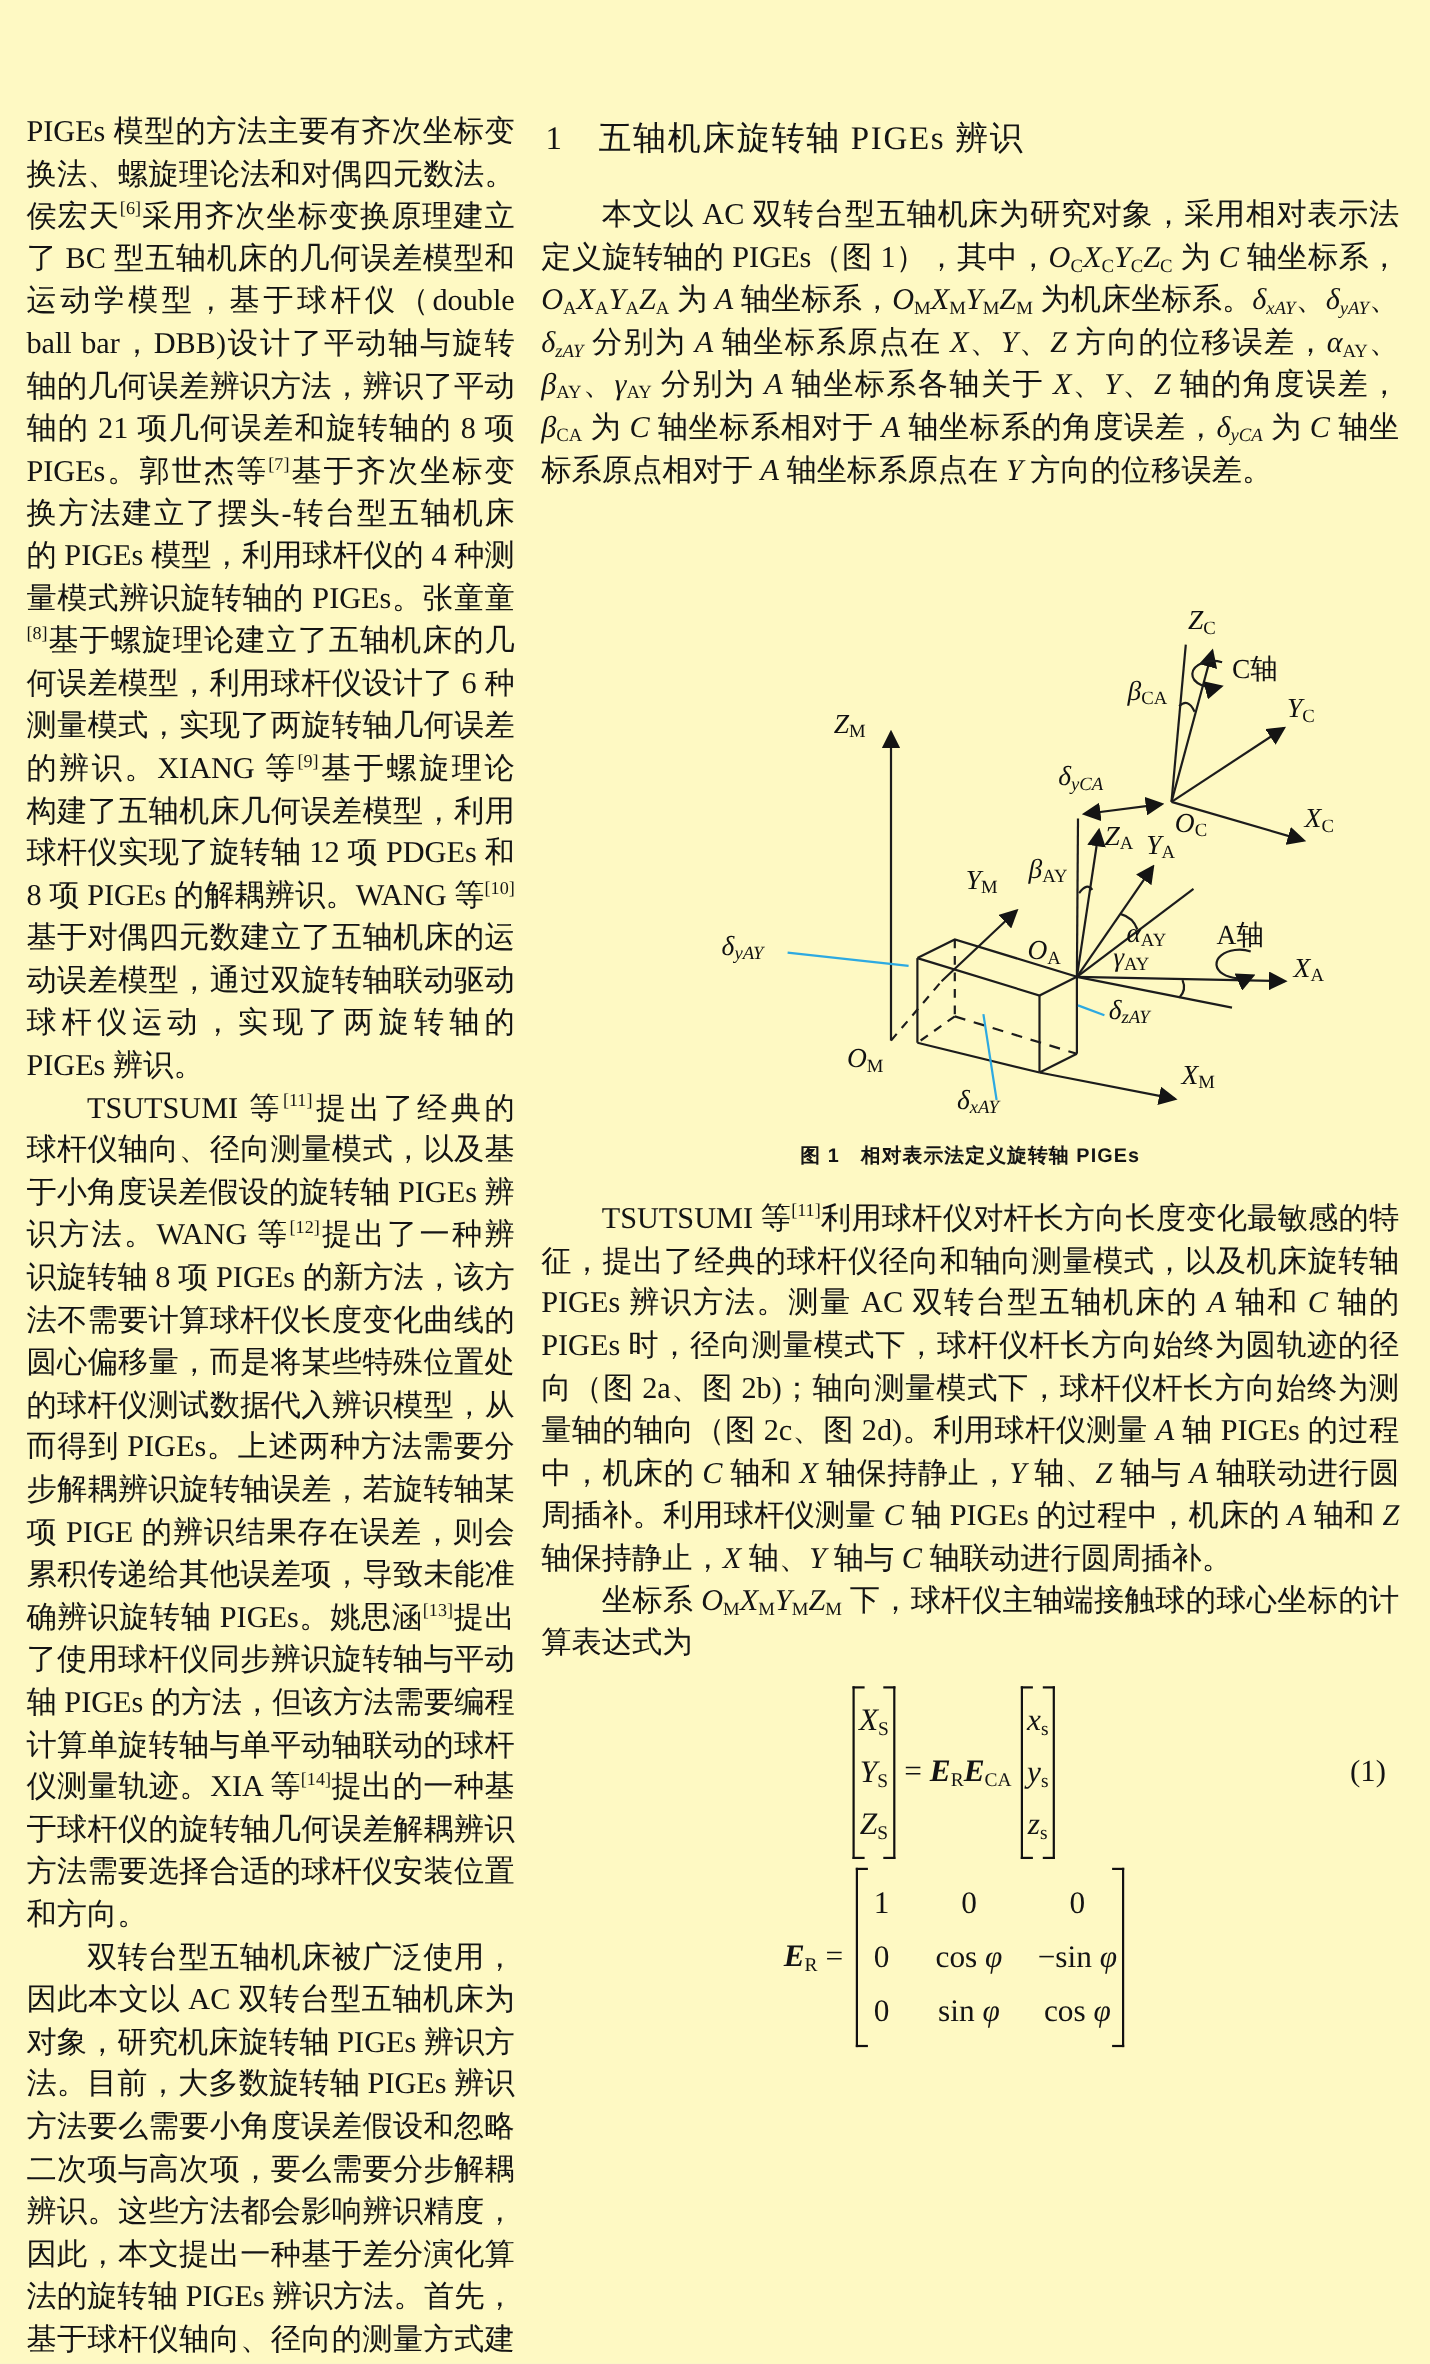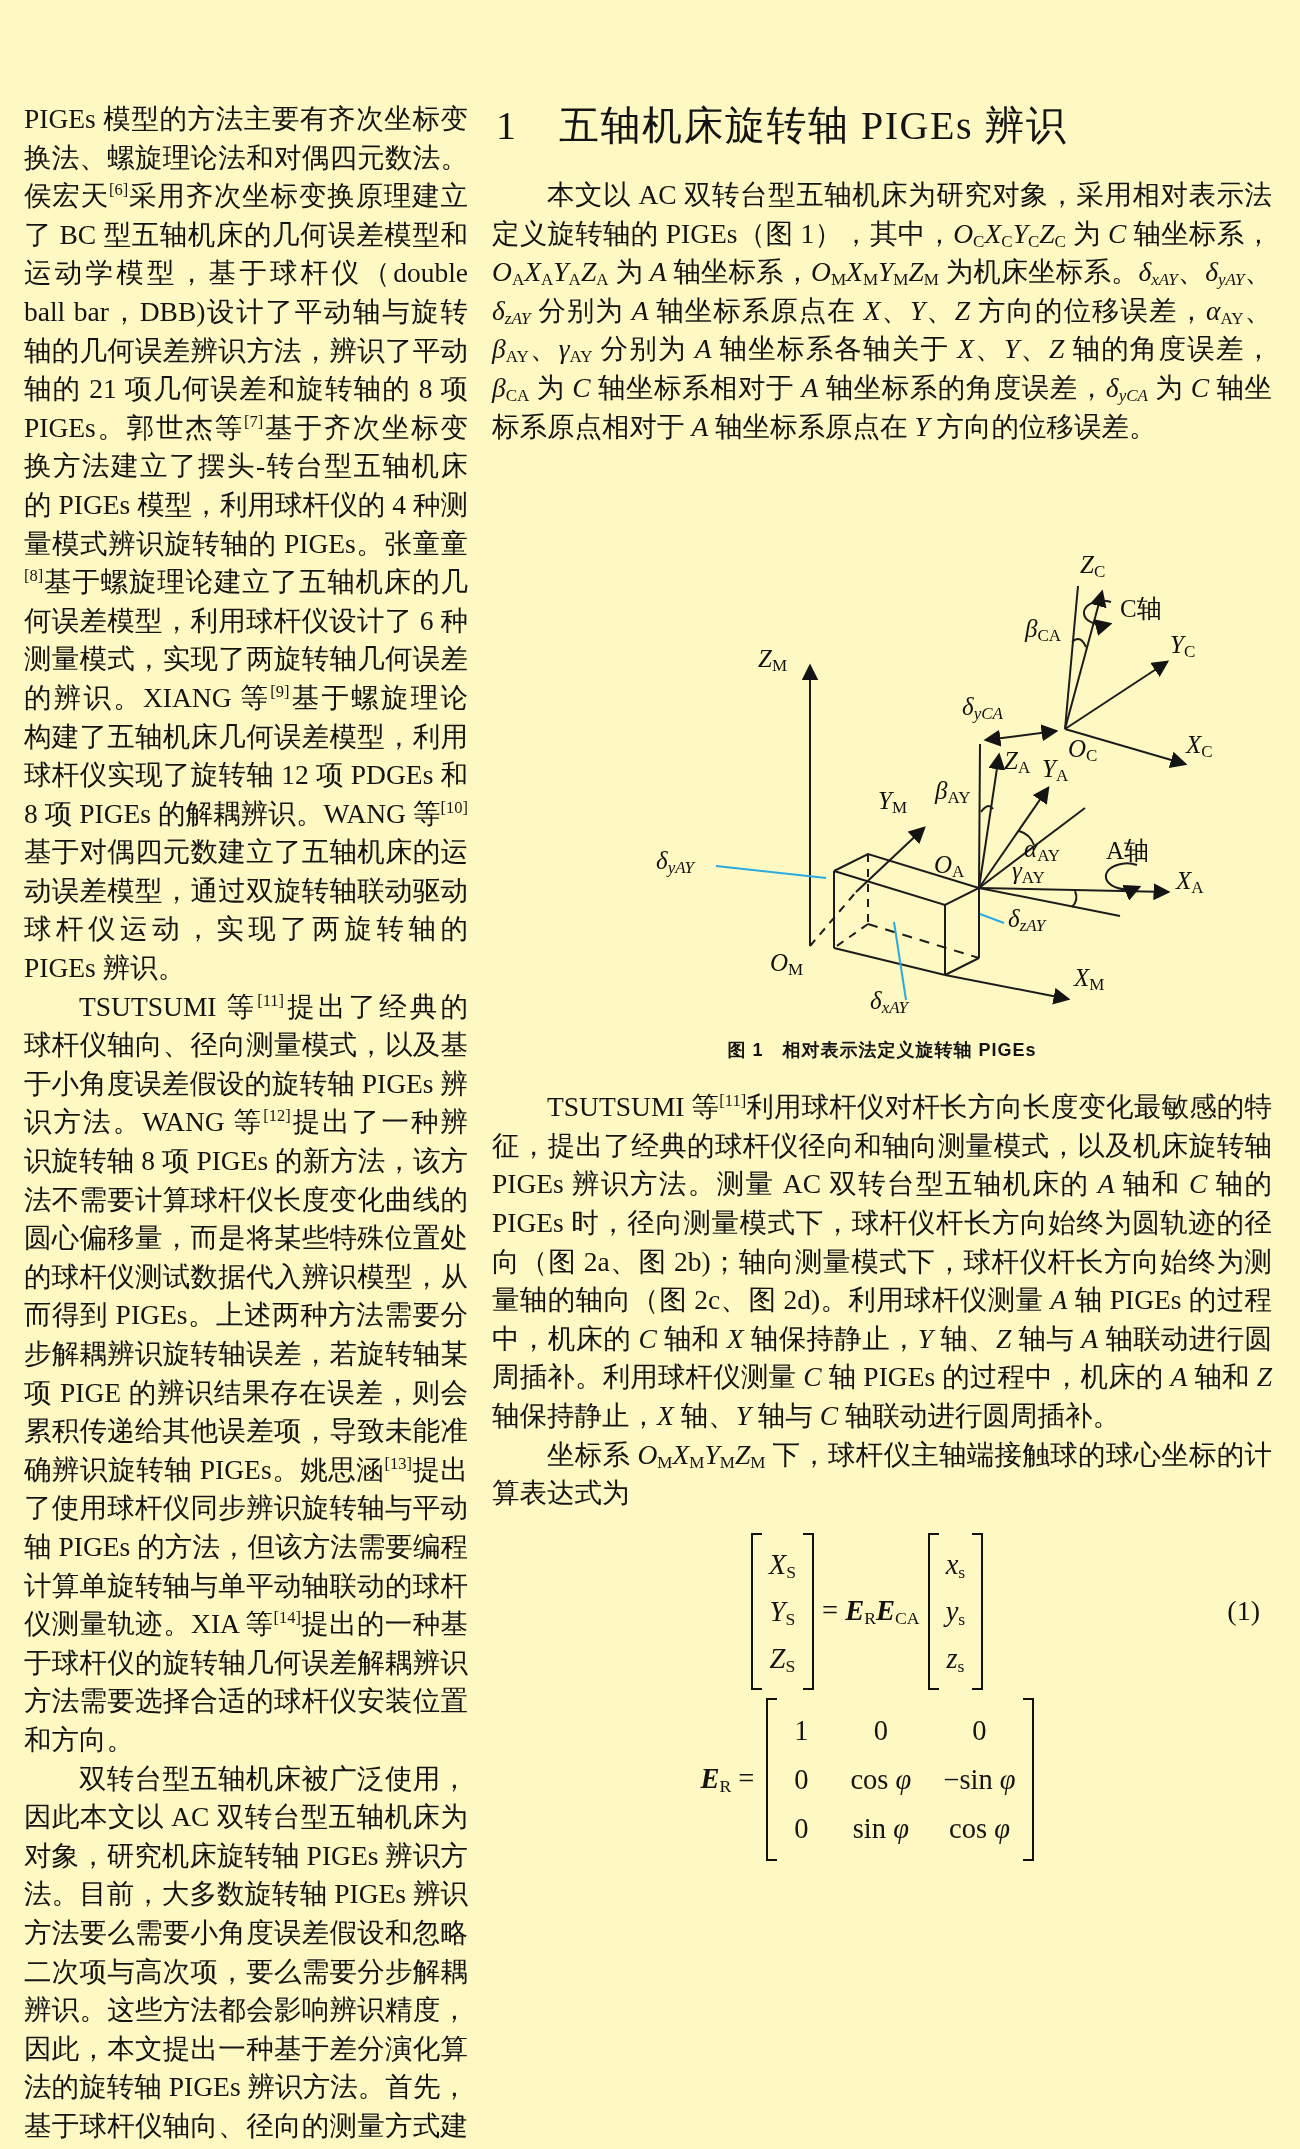--- a/index.html
+++ b/index.html
@@ -12,21 +12,21 @@
   .col-left  { position:absolute; left:24px;  top:100px; width:444px; }
   .col-right { position:absolute; left:492px; top:100px; width:780px; }
 
   .para { font-size:27.5px; line-height:38.6px; text-align:justify; margin:0; }
   .para.indent { text-indent:2em; }
   .para i, .fl i, .eqrow i, .eqrow2 i { font-style:italic; }
   sup { font-size:0.60em; vertical-align:super; line-height:0; }
   sub { font-size:0.62em; vertical-align:-0.25em; line-height:0; }
 
   .h1 {
-    font-size:40px; font-weight:normal; letter-spacing:1.5px;
+    font-size:30px; font-weight:normal; letter-spacing:1.5px;
     margin:6px 0 30px 4px; line-height:40px;
   }
   .h2 { font-size:27.5px; font-weight:bold; margin:0 0 10px 0; line-height:38px; }
 
   
   .figure { position:relative; width:680px; height:474px; margin:104px 0 0 128px; overflow:visible; }
   .figure svg { position:absolute; left:0; top:0; }
   .fl { position:absolute; font-size:25px; line-height:26px; white-space:nowrap; color:#111; }
   .fl sub { font-size:17px; }
   .caption-cn {
@@ -36,21 +36,21 @@
   .caption-en { text-align:center; font-weight:bold; font-size:25px; margin:0 0 0 0; }
   .p-after-fig { margin-top:26px; }
 
   
   .eqrow  { position:relative; display:flex; align-items:center; justify-content:center;
             gap:8px; margin:20px 30px 4px 0; font-size:28.5px; }
   .eqrow2 { display:flex; align-items:center; justify-content:center; gap:12px;
             margin:8px 30px 0 0; font-size:28.5px; }
   .eqnum  { position:absolute; right:-18px; top:50%; transform:translateY(-50%); font-size:28px; }
   .bmat   { position:relative; display:inline-flex; flex-direction:column; justify-content:flex-end;
-            padding:8px 18px; }
+            padding:8px 6px; }
   .bmat::before, .bmat::after {
     content:""; position:absolute; top:0; bottom:0; width:9px;
   }
   .bmat::before { left:0;  border-top:2.5px solid #111; border-bottom:2.5px solid #111; border-left:2.5px solid #111; }
   .bmat::after  { right:0; border-top:2.5px solid #111; border-bottom:2.5px solid #111; border-right:2.5px solid #111; }
   .mcell { text-align:center; line-height:47px; }
   .grid3 { display:grid; grid-template-columns:repeat(3,auto); column-gap:32px; justify-items:center; }
   .grid3 .mcell { line-height:49px; min-width:34px; }
   .eqmid { white-space:nowrap; }
 </style>

